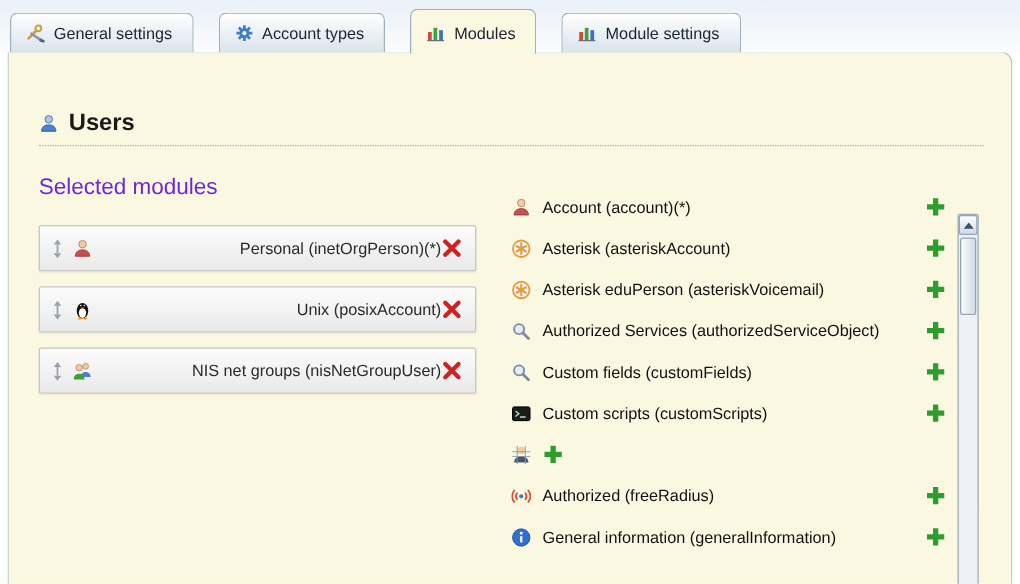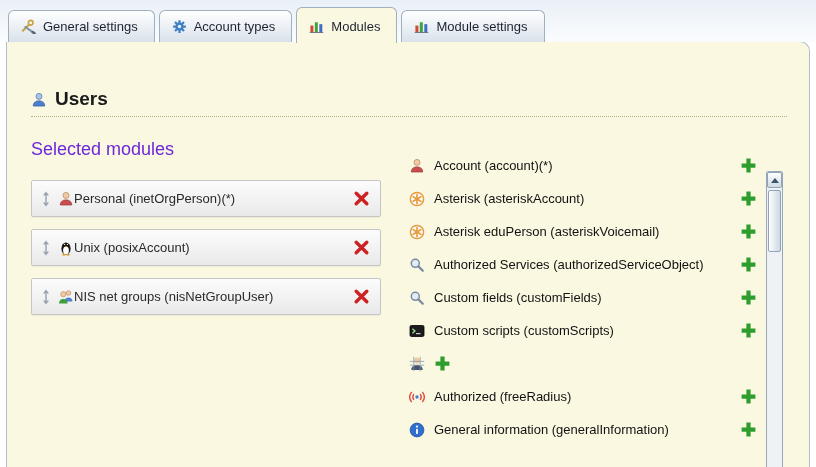--- a/index.html
+++ b/index.html
@@ -6,21 +6,21 @@
   html,body { width:816px; height:467px; overflow:hidden; }
   body {
     font-family: "Liberation Sans", sans-serif;
     background: #ffffff;
     position: relative;
   }
   
   .tabbar {
     position: absolute; left:0; top:0; right:0; height:42px;
     background: linear-gradient(#e9f0f7, #fbfcfe);
-    display:flex; align-items:flex-end; padding:0 0 0 8px; gap:4px;
+    display:flex; align-items:flex-end; padding:0 0 0 8px; gap:20px;
     z-index: 3;
   }
   .tab {
     display:flex; align-items:center; gap:7px;
     border:1px solid #9fb0bf; border-bottom:none;
     border-radius:6px 6px 0 0;
     background: linear-gradient(#ffffff, #d9e2eb);
     padding: 7px 16px 7px 12px;
     font-size: 13px; color:#1c2430; cursor:pointer;
     height: 32px;
@@ -58,21 +58,21 @@
   .sel-box {
     height: 37px;
     border:1px solid #c6c6c6; border-radius:2px;
     background: linear-gradient(#fcfcfc, #e9e9e9);
     display:flex; align-items:center;
     padding: 0 10px 0 8px;
     box-shadow: 0 1px 1px rgba(0,0,0,0.06);
     cursor: move;
   }
   .sel-box .drag { width:12px; height:16px; margin-right:6px; cursor:grab; }
-  .sel-box .lbl { flex:1; text-align:left; font-size:13px; color:#2a2a2a; }
+  .sel-box .lbl { flex:1; text-align:right; font-size:13px; color:#2a2a2a; }
   .del-btn { width:17px; height:17px; cursor:pointer; border:none; background:none; padding:0; }
 
   
   .avail-list { margin-top: 16px; }
   .avail-row { height: 33px; display:flex; align-items:center; gap:9px; font-size:13px; color:#111; }
   .avail-row .lbl { flex:1; }
   .add-btn { width:17px; height:17px; cursor:pointer; border:none; background:none; padding:0; margin-right:2px; }
 
   .icon16 { width:16px; height:16px; flex:0 0 auto; display:inline-block; }
   .icon15 { width:15px; height:15px; flex:0 0 auto; display:inline-block; }

